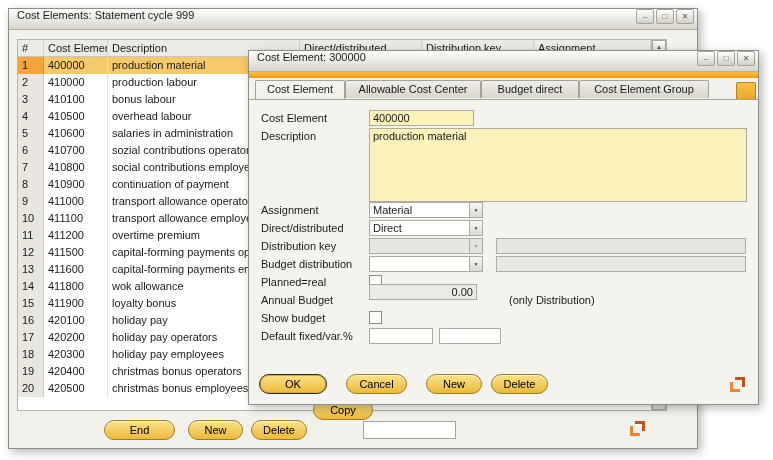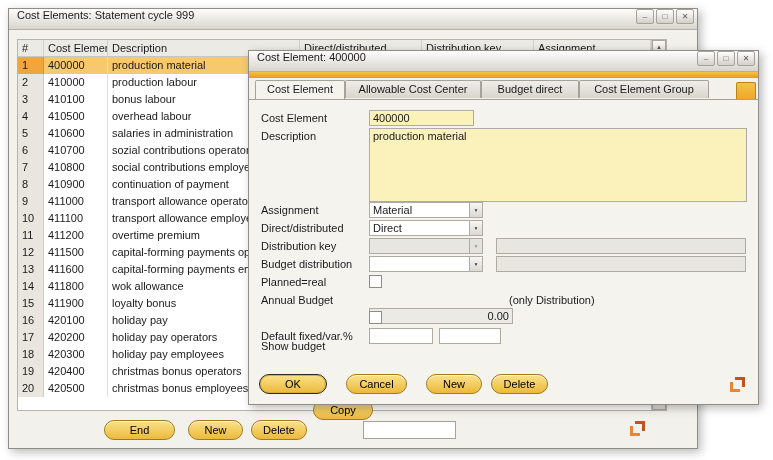--- a/index.html
+++ b/index.html
@@ -297,21 +297,21 @@
     <div class="btn" style="left:95px;  top:411px; width:71px;">End</div>
     <div class="btn" style="left:179px; top:411px; width:55px;">New</div>
     <div class="btn" style="left:242px; top:411px; width:56px;">Delete</div>
     <div class="btn" style="left:304px; top:391px; width:60px;">Copy</div>
     <input class="footer-input" style="left: 354px; top: 412px; width: 93px;" value="">
     <div class="expand-icon" style="left:620px; top:411px;"></div>
   </div>
 
   <div class="window dialog">
     <div class="titlebar">
-      <span class="title">Cost Element: 400000</span>
+      <span class="title">Cost Element: 300000</span>
       <span class="win-btn">–</span>
       <span class="win-btn">□</span>
       <span class="win-btn">✕</span>
     </div>
     <div class="gold-strip"></div>
 
     <div class="tabstrip">
       <div class="tab active" style="left:6px;   width:90px;">Cost Element</div>
       <div class="tab" style="left:96px;  width:136px;">Allowable Cost Center</div>
       <div class="tab" style="left:232px; width:98px;">Budget direct</div>
@@ -350,24 +350,24 @@
       <div class="combo" style="left:120px; top:156px;">
         <span class="combo-val"></span>
         <span class="combo-arrow">▼</span>
       </div>
       <div class="fld disabled" style="left:247px; top:156px; width:250px;"></div>
 
       <div class="frm-label" style="top:176px;">Planned=real</div>
       <div class="checkbox" style="left:120px; top:175px;"></div>
 
       <div class="frm-label" style="top:194px;">Annual Budget</div>
-      <div class="fld readonly" style="left:120px; top:208px; width:144px;">0.00</div>
+      <div class="fld readonly" style="left:120px; top:184px; width:108px;">0.00</div>
       <div class="note" style="left:260px; top:194px;">(only Distribution)</div>
 
-      <div class="frm-label" style="top:212px;margin-top:28px;">Show budget</div>
+      <div class="frm-label" style="top:212px;">Show budget</div>
       <div class="checkbox" style="left:120px; top:211px;"></div>
 
       <div class="frm-label" style="top:230px;">Default fixed/var.%</div>
       <input class="small-input" style="left: 120px; top: 228px; width: 64px;" value="">
       <input class="small-input" style="left: 190px; top: 228px; width: 62px;" value="">
 
       <div class="btn default" style="left:10px;  top:274px; width:68px;">OK</div>
       <div class="btn" style="left:97px;  top:274px; width:61px;">Cancel</div>
       <div class="btn" style="left:177px; top:274px; width:56px;">New</div>
       <div class="btn" style="left:242px; top:274px; width:57px;">Delete</div>

